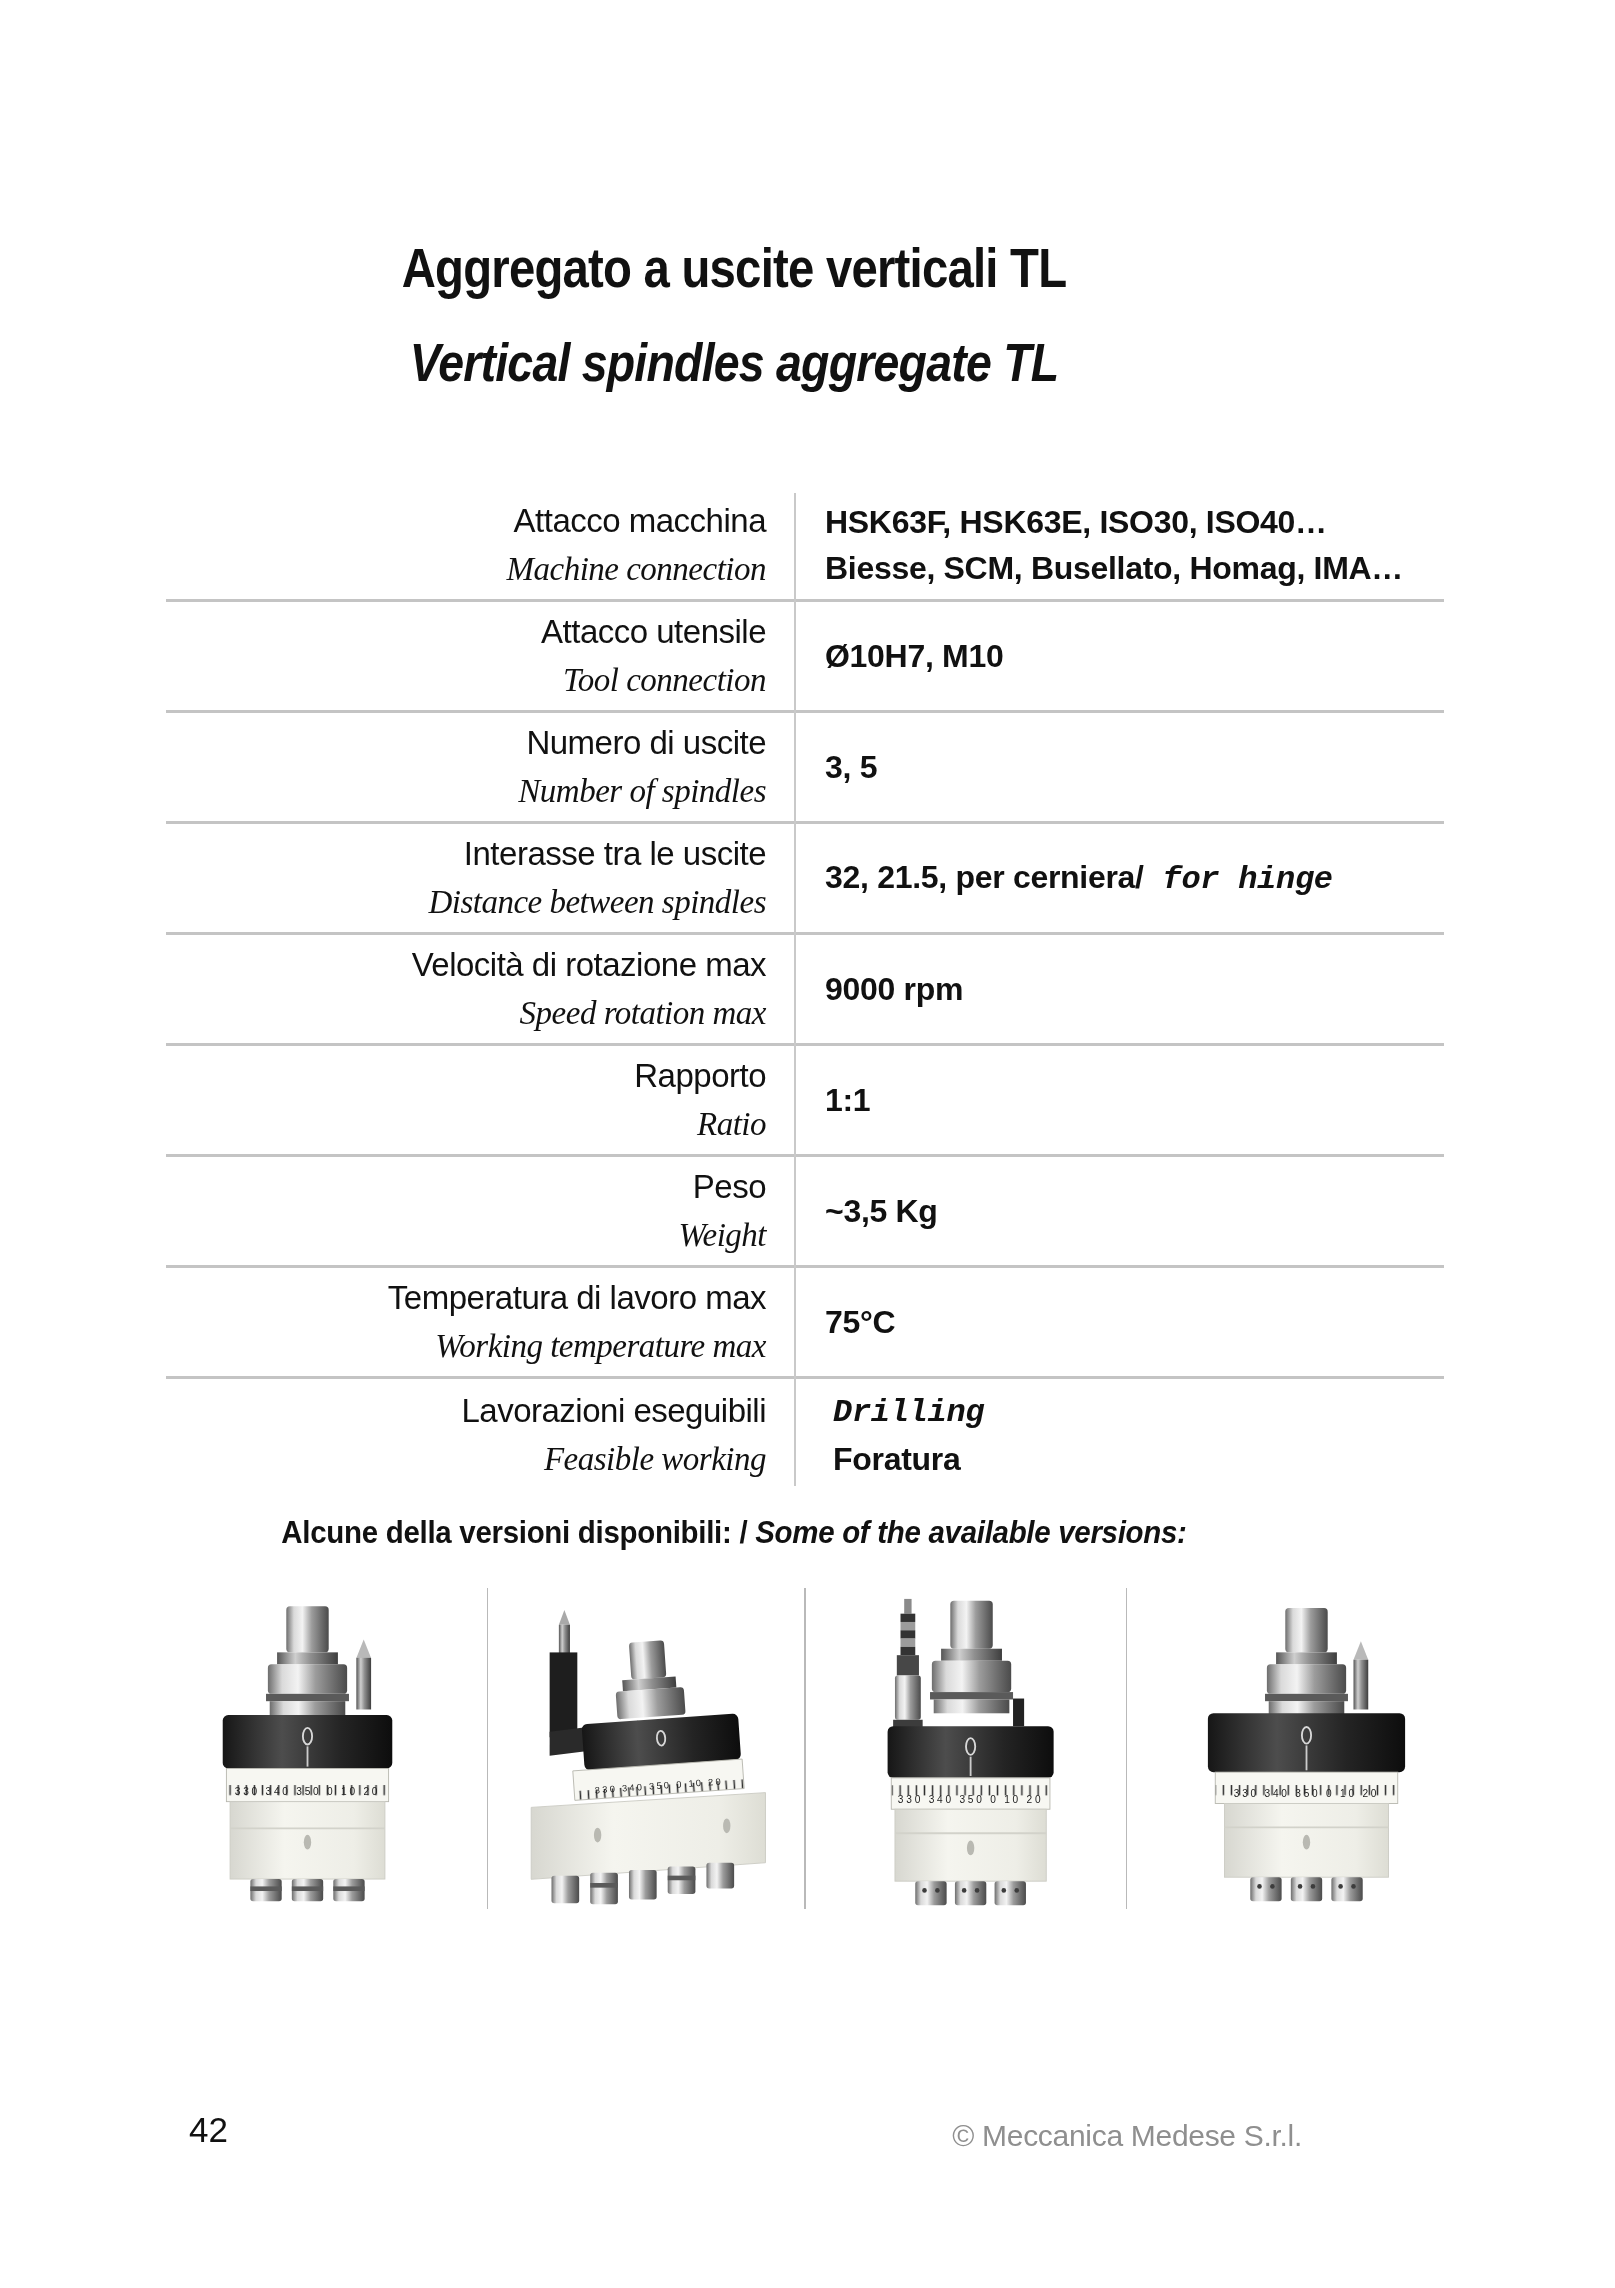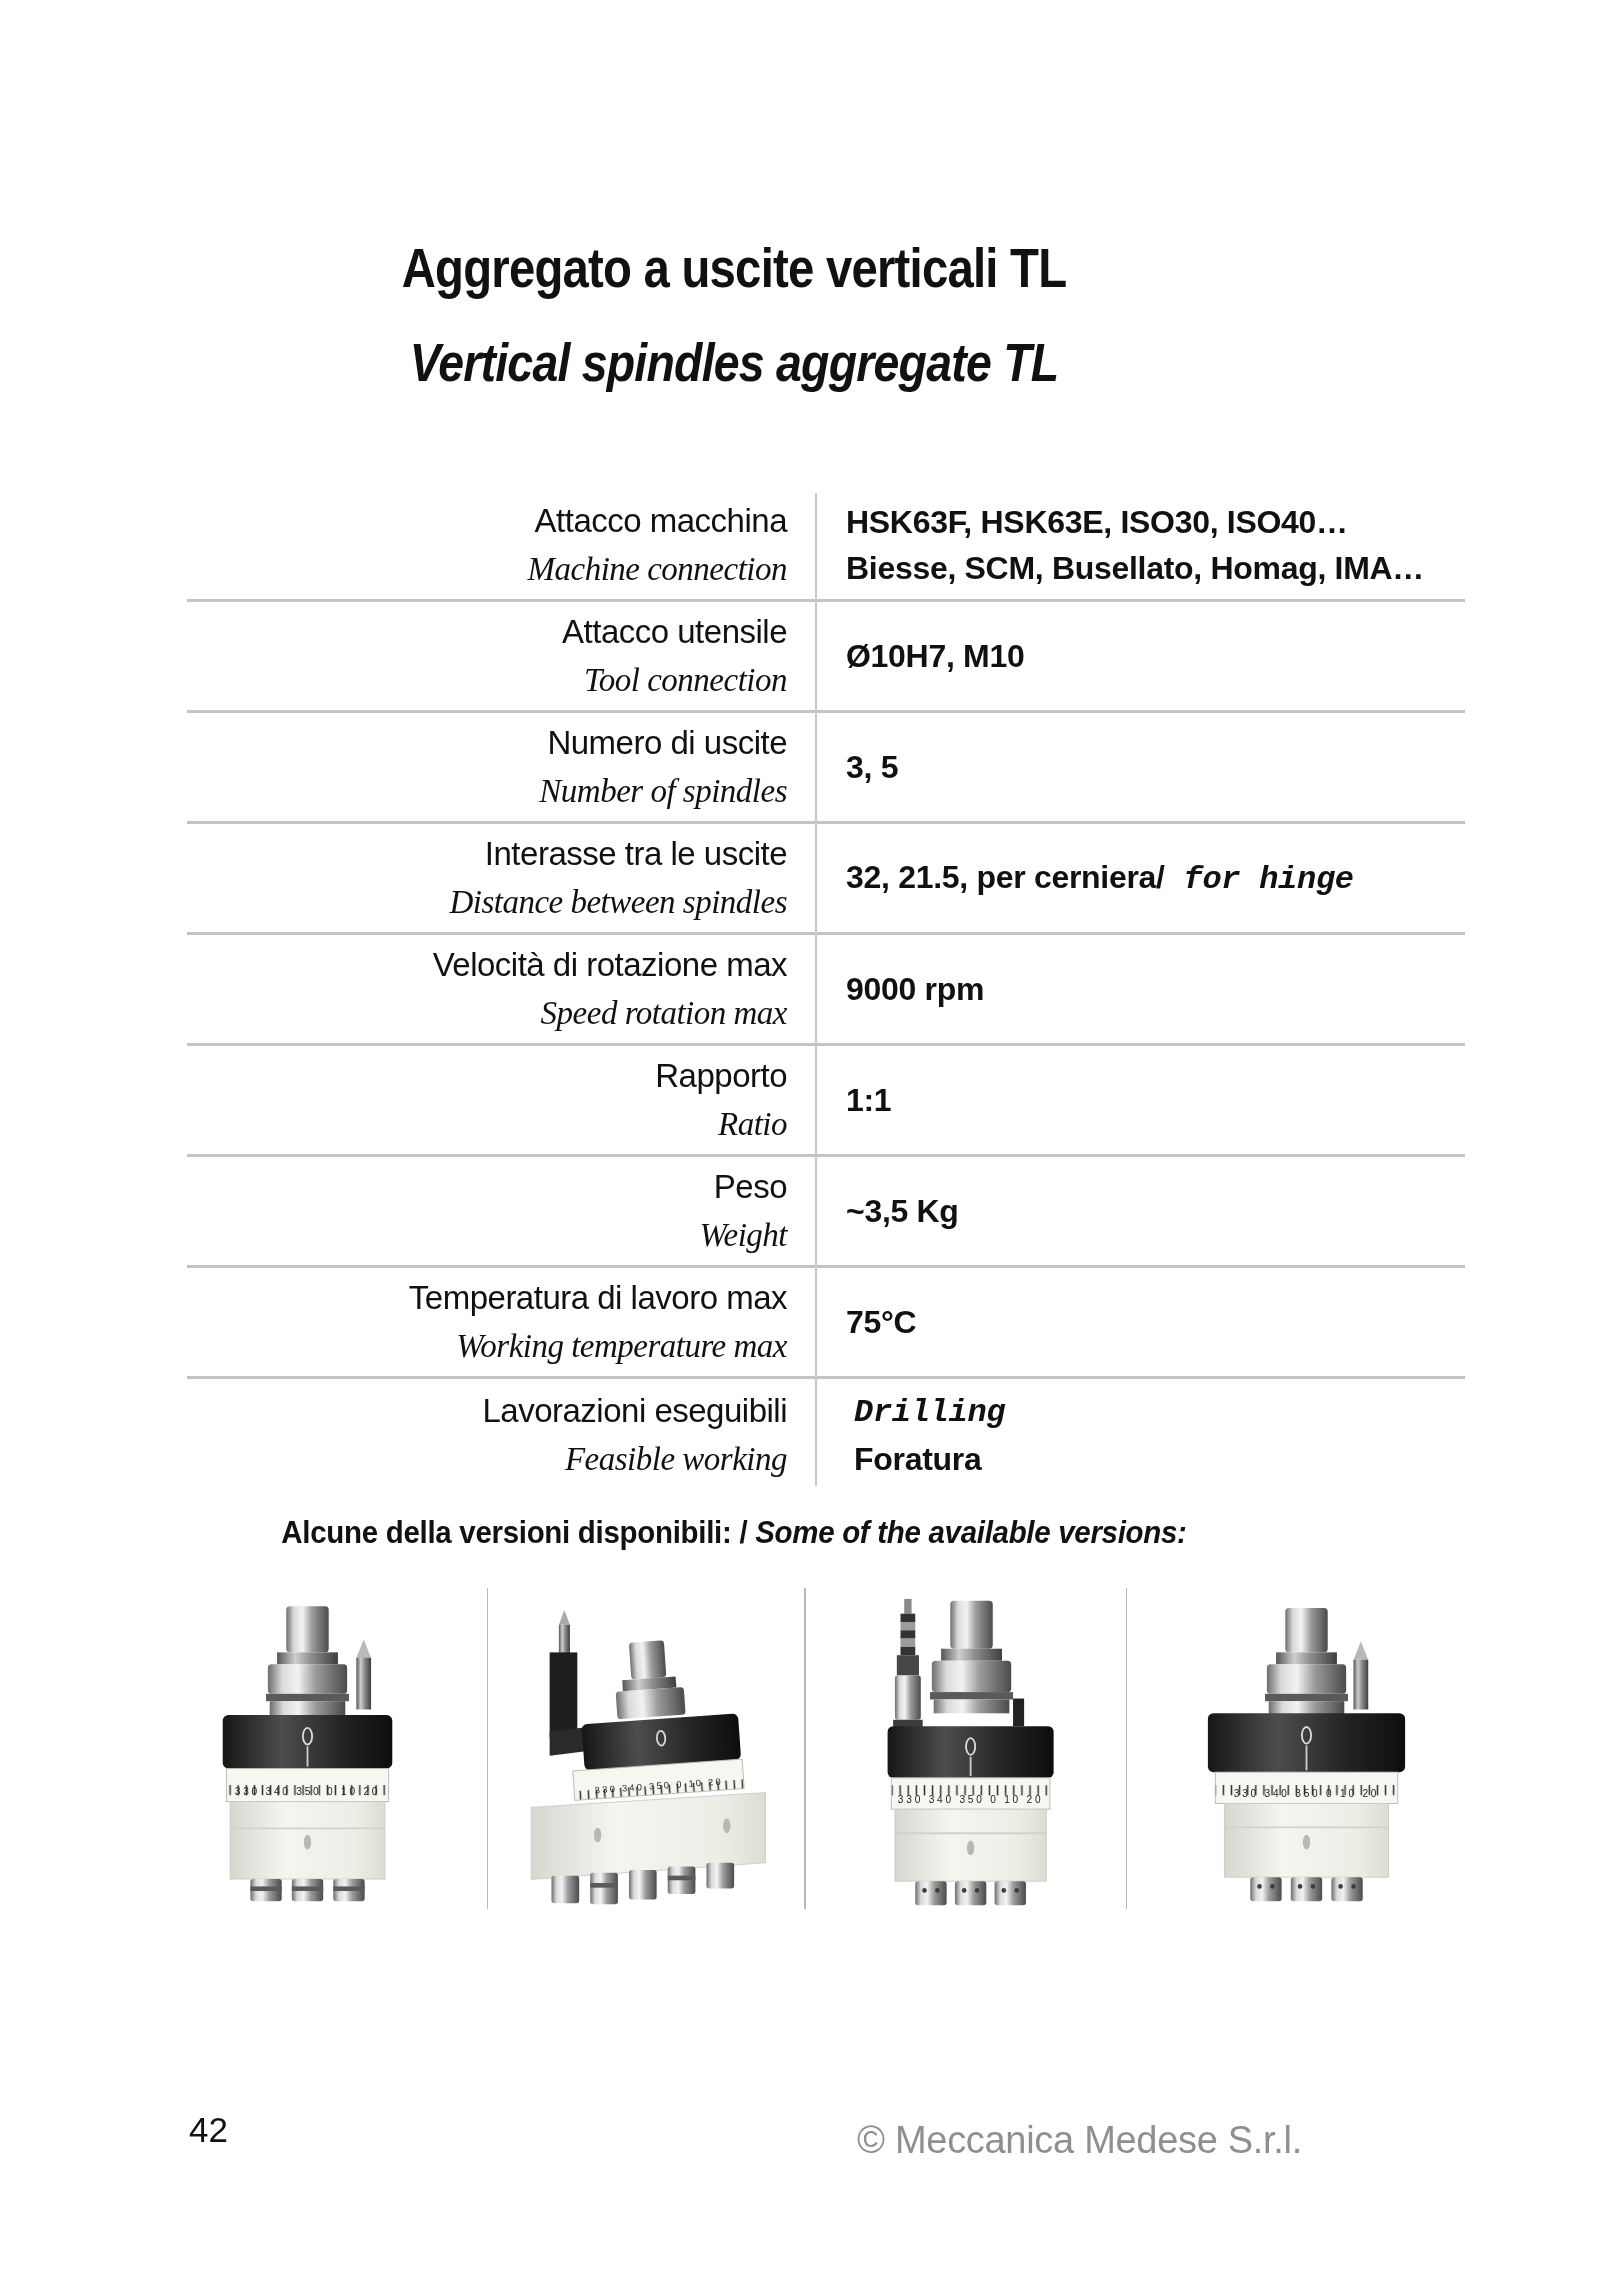--- a/index.html
+++ b/index.html
@@ -17,21 +17,21 @@
     font-size:55px;font-weight:700;letter-spacing:-0.9px;
     transform:scaleX(.86);transform-origin:center;
   }
   .title-en{
     font-size:54px;font-weight:700;font-style:italic;letter-spacing:-0.9px;
     margin-top:31px;
     transform:scaleX(.86);transform-origin:center;
   }
   
   .spec-table{
-    position:absolute;left:187px;top:491px;width:1278px;
+    position:absolute;left:166px;top:491px;width:1278px;
   }
   .spec-table::before{ 
     content:"";position:absolute;left:628px;top:1.8px;bottom:3.7px;width:1.8px;
     background:#c9c9c9;z-index:2;
   }
   .spec-row{
     display:flex;height:111px;box-sizing:border-box;
     border-bottom:3.7px solid #c4c4c4;
   }
   .spec-row.last{border-bottom:none;gap:8px;}
@@ -62,21 +62,21 @@
     display:flex;align-items:flex-end;
   }
   .photo-cell{display:flex;justify-content:center;align-items:flex-start;height:100%;}
   .photo-cell.c1{width:358px;}
   .photo-cell.c2{width:316px;}
   .photo-cell.c3{width:320px;}
   .photo-cell.c4{width:359px;}
   .photo-divider{width:1.8px;height:321px;background:#b9b9b9;}
   
   .page-number{position:absolute;left:189px;top:2110px;font-size:35px;font-weight:400;}
-  .copyright{position:absolute;right:166px;top:2119px;font-size:38px;color:#8f8f8f;letter-spacing:-0.3px;}
+  .copyright{position:absolute;right:166px;top:2119px;font-size:30px;color:#8f8f8f;letter-spacing:-0.3px;}
   svg{display:block;}
 </style>
 </head>
 <body>
 
 <div class="page">
 
   <svg width="0" height="0" aria-hidden="true">
     <defs>
       <linearGradient id="metal" x1="0" y1="0" x2="1" y2="0">

